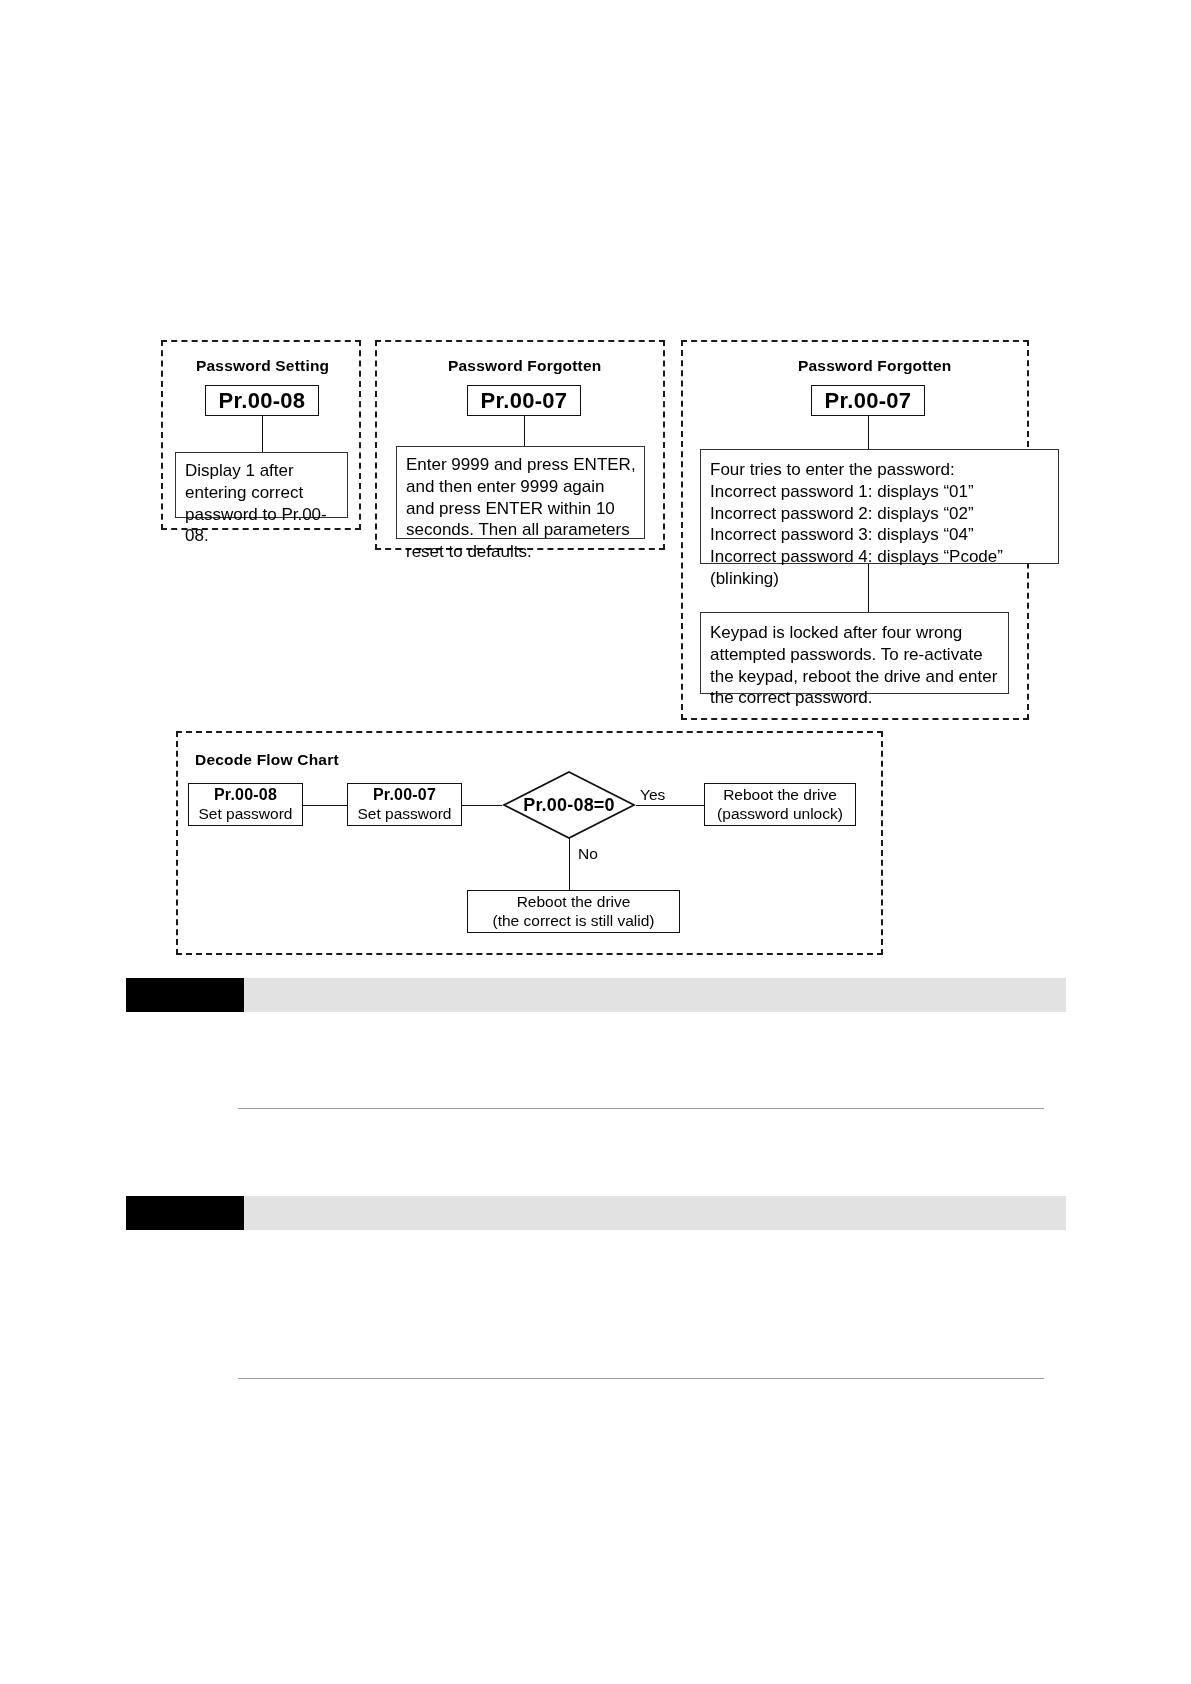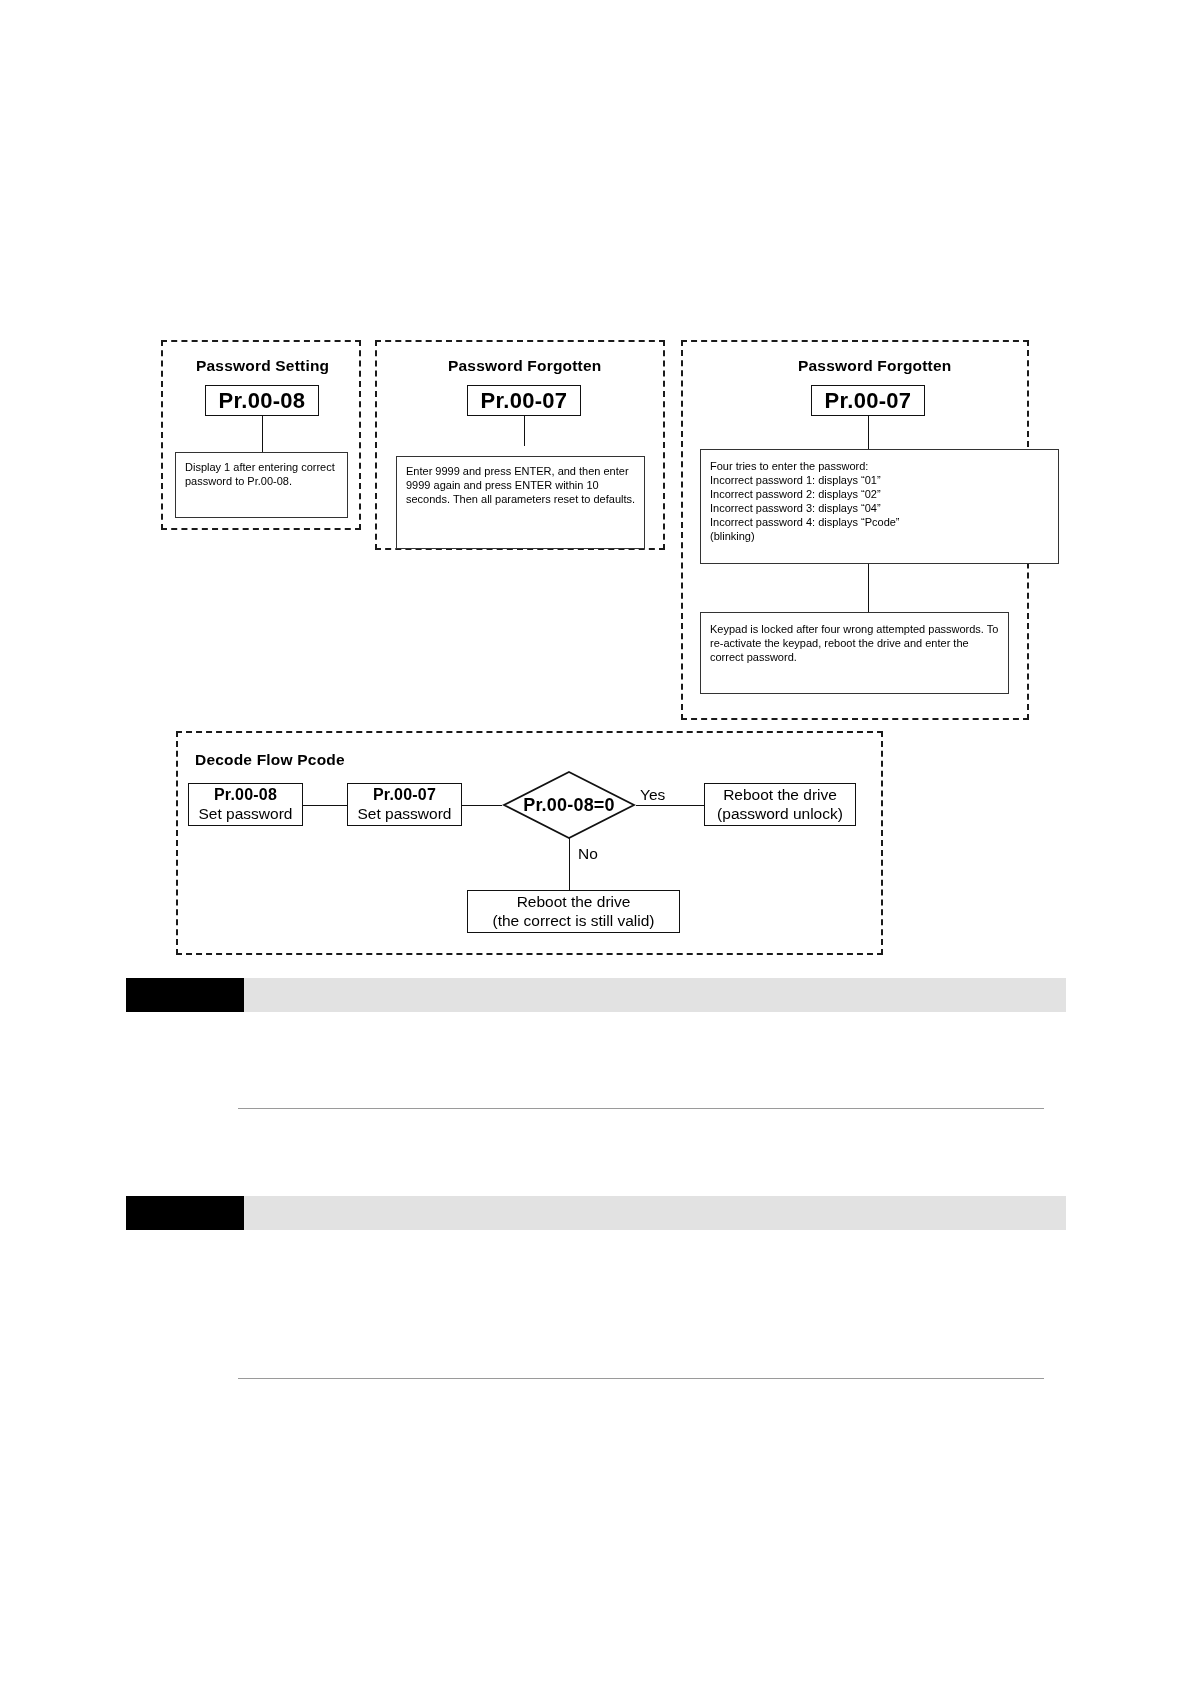--- a/index.html
+++ b/index.html
@@ -43,21 +43,21 @@
     font-weight: bold;
     font-size: 22px;
     letter-spacing: 0.3px;
   }
 
   .text-box {
     position: absolute;
     border: 1.4px solid #333333;
     box-sizing: border-box;
     background: #ffffff;
-    font-size: 11px;
+    font-size: 17px;
     line-height: 1.28;
     padding: 7px 8px 17px 9px;
   }
 
   .text-box .just { text-align: justify; text-align-last: left; }
   .text-box .right { display: block; text-align: left; }
 
   .vline {
     position: absolute;
     width: 0;
@@ -123,21 +123,21 @@
 <div class="text-box" style="left:175px; top:452px; width:173px; height:66px;">Display 1 after entering correct password to Pr.00-08.</div>
 
 <div class="dashed-panel" style="left:375px; top:340px; width:290px; height:210px;"></div>
 
 <div class="panel-title" style="left:448px; top:357px;">Password Forgotten</div>
 
 <div class="param-box" style="left:467px; top:385px; width:114px; height:31px;">Pr.00-07</div>
 
 <div class="vline" style="left:524px; top:416px; height:30px;"></div>
 
-<div class="text-box" style="left:396px; top:456px; width:249px; height:93px;">
+<div class="text-box" style="left:396px; top:446px; width:249px; height:93px;">
   <span class="just">Enter 9999 and press ENTER, and then enter 9999 again and press ENTER within 10 seconds. Then all parameters reset to defaults.</span>
 </div>
 
 <div class="dashed-panel" style="left:681px; top:340px; width:348px; height:380px;"></div>
 
 <div class="panel-title" style="left:798px; top:357px;">Password Forgotten</div>
 
 <div class="param-box" style="left:811px; top:385px; width:114px; height:31px;">Pr.00-07</div>
 
 <div class="vline" style="left:868px; top:416px; height:33px;"></div>
@@ -152,21 +152,21 @@
 </div>
 
 <div class="vline" style="left:868px; top:564px; height:48px;"></div>
 
 <div class="text-box" style="left:700px; top:612px; width:309px; height:82px; padding-top:9px;">
   <span>Keypad is locked after four wrong attempted passwords. To re-activate the keypad, reboot the drive and enter the correct password.</span>
 </div>
 
 <div class="dashed-panel" style="left:176px; top:731px; width:707px; height:224px;"></div>
 
-<div class="panel-title" style="left:195px; top:751px;">Decode Flow Pcode</div>
+<div class="panel-title" style="left:195px; top:751px;">Decode Flow Chart</div>
 
 <div class="flow-box" style="left:188px; top:783px; width:115px; height:43px;">
   <span class="b">Pr.00-08</span>
   <span>Set password</span>
 </div>
 
 <div class="hline" style="left:303px; top:805px; width:44px;"></div>
 
 <div class="flow-box" style="left:347px; top:783px; width:115px; height:43px;">
   <span class="b">Pr.00-07</span>

